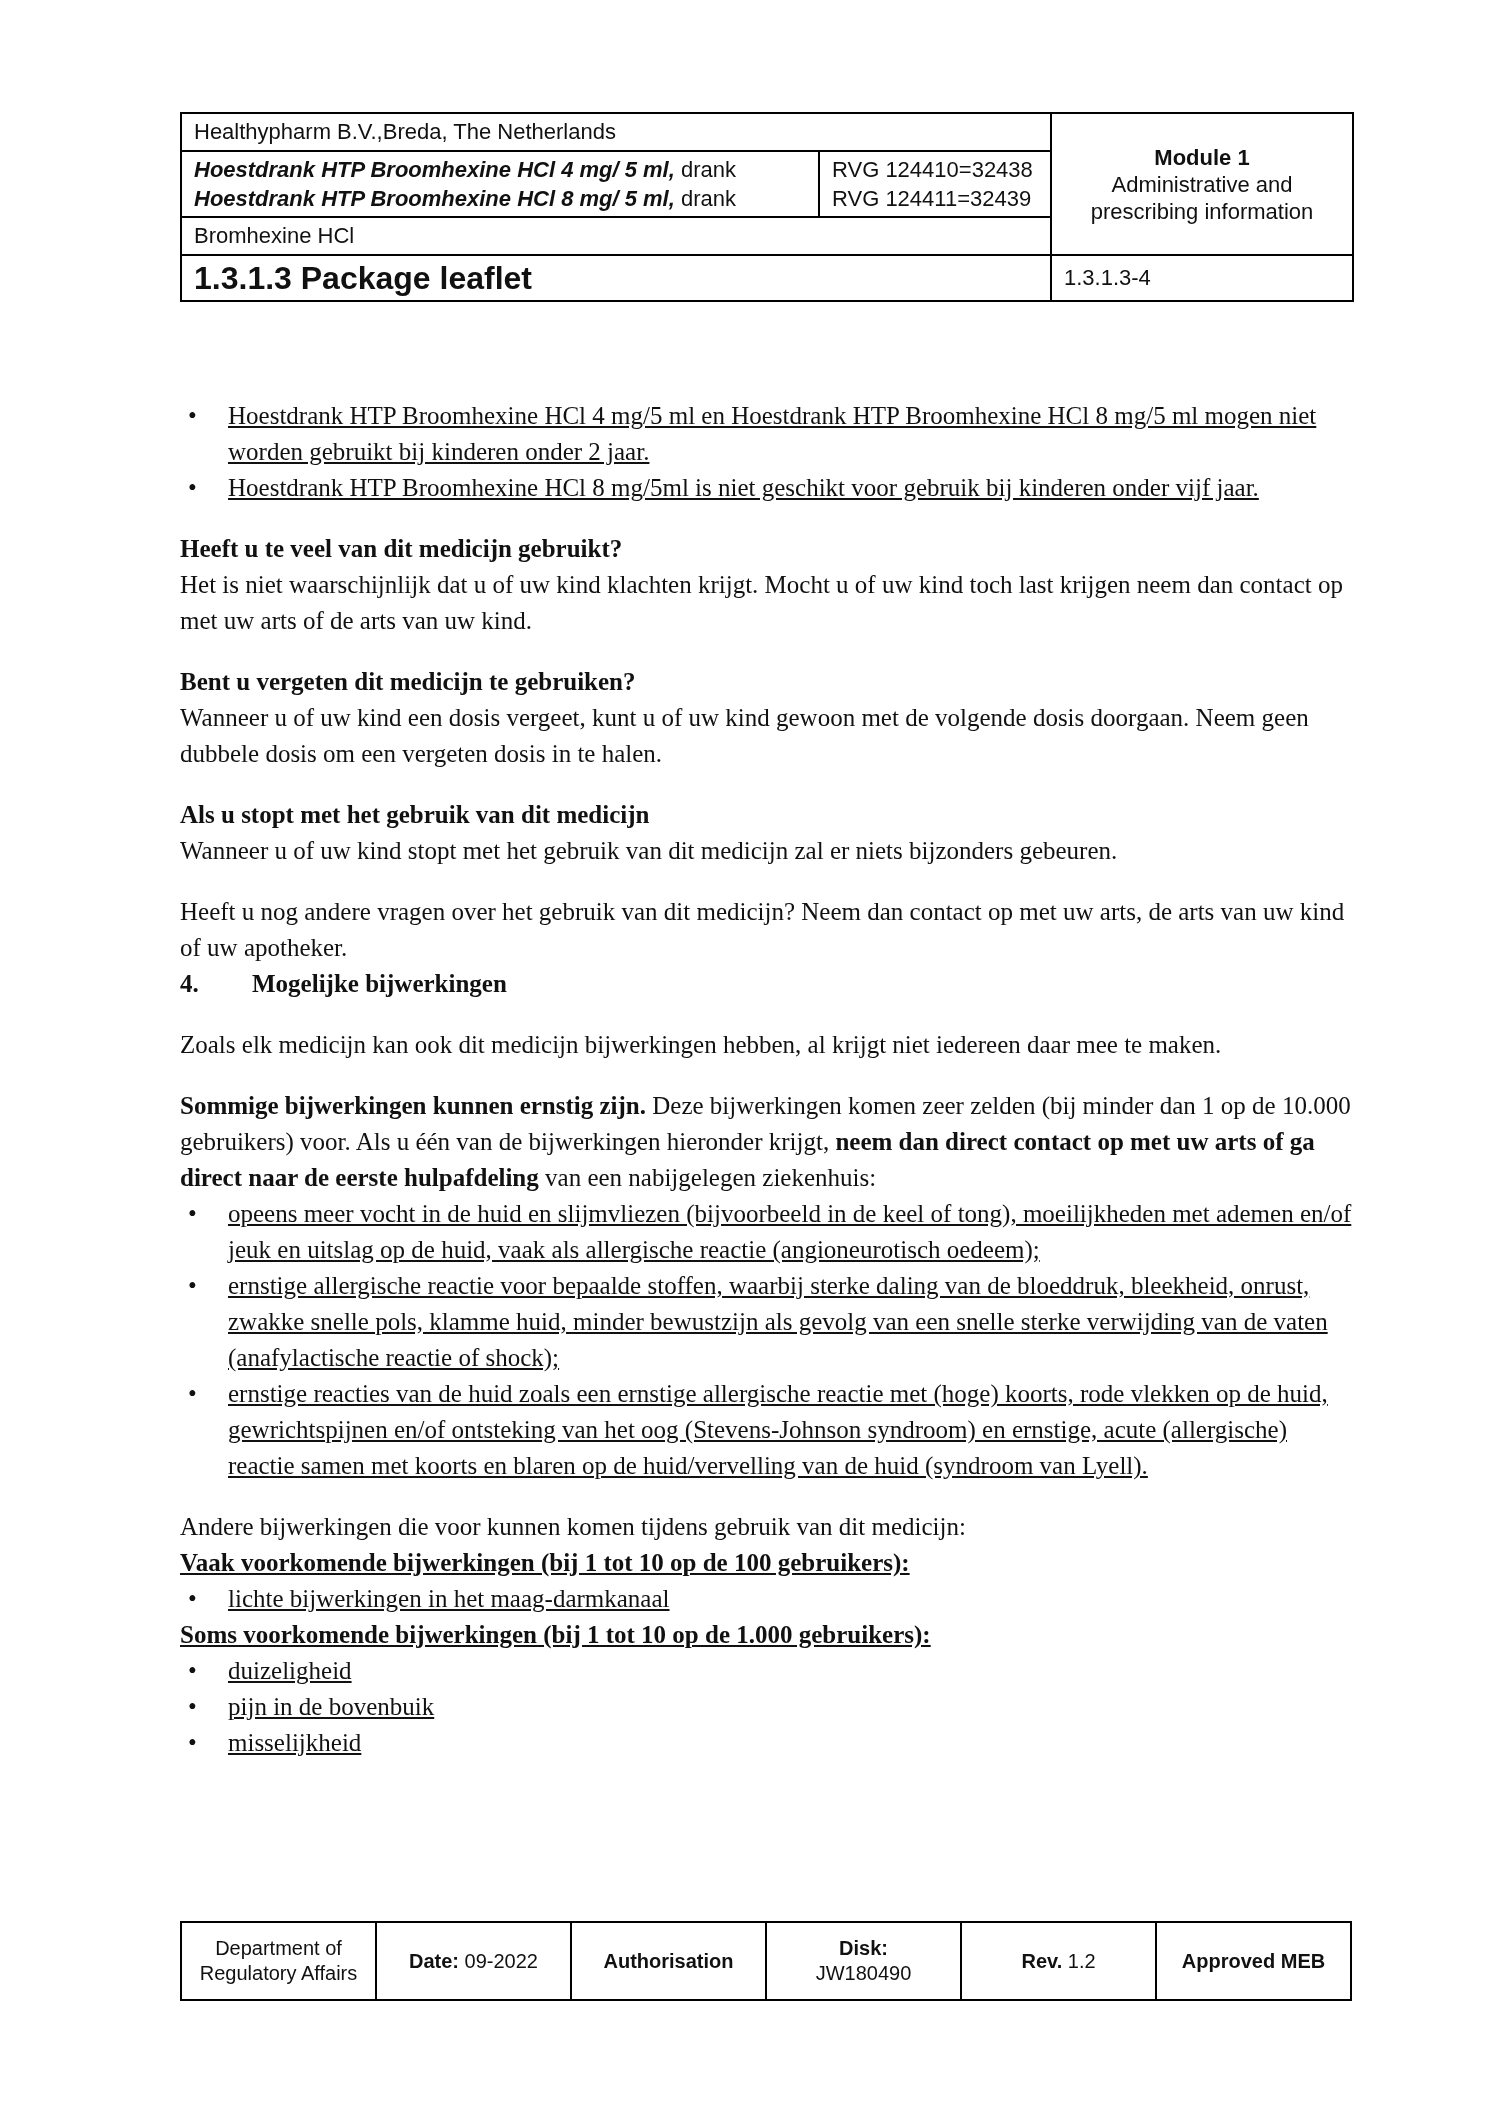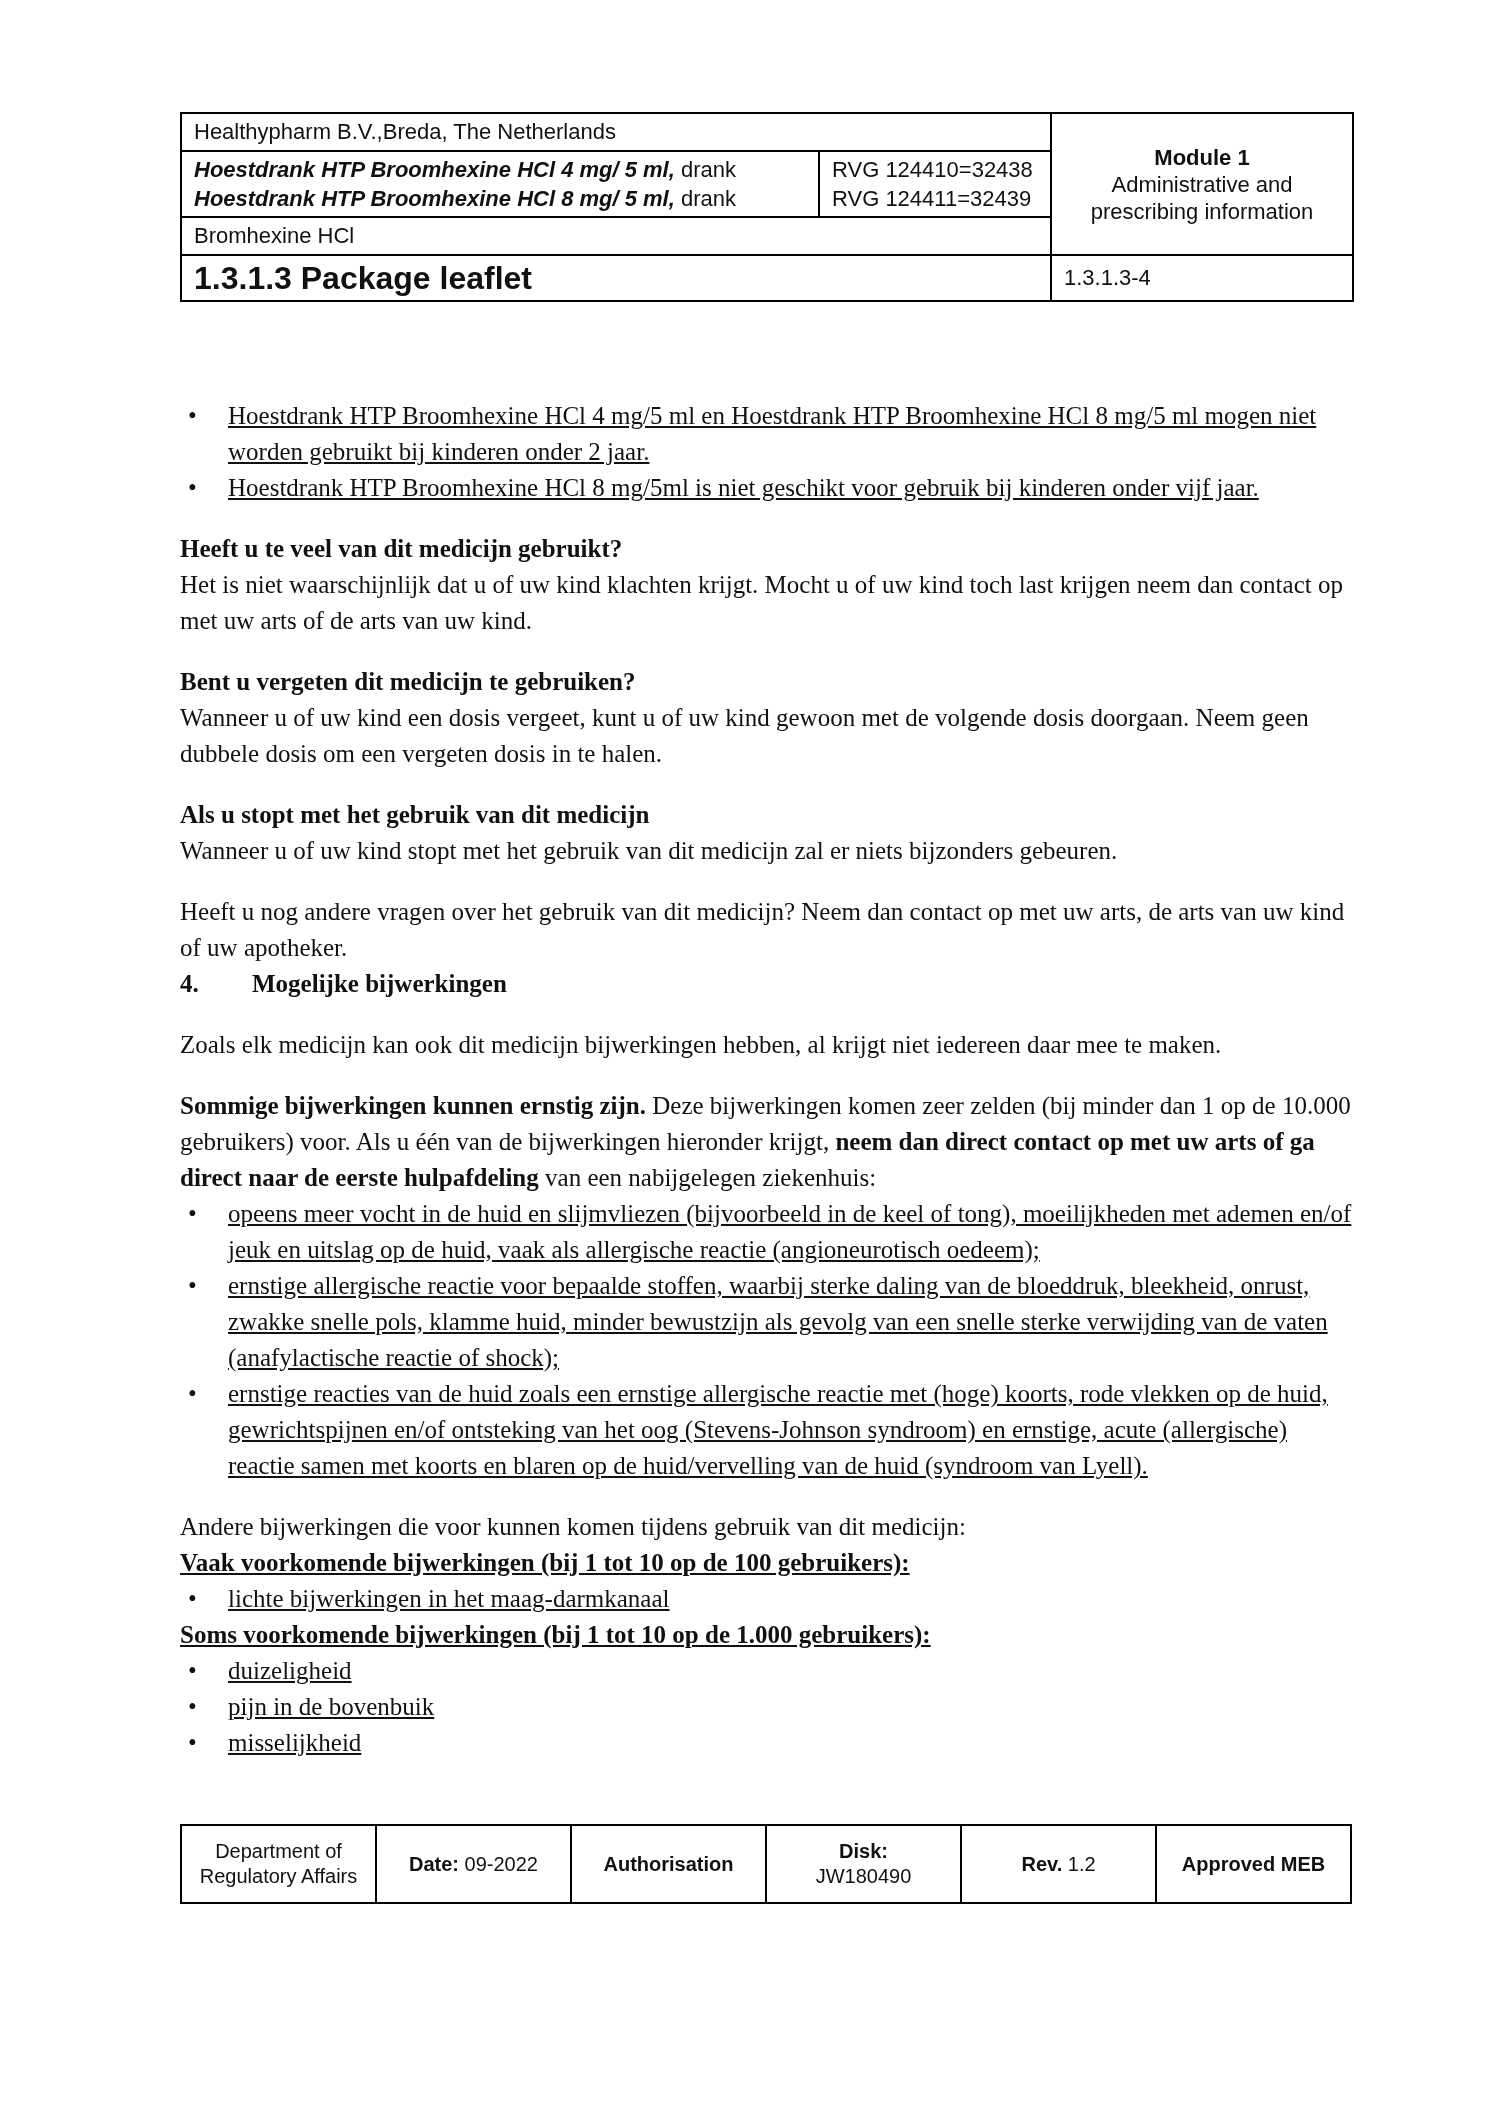--- a/index.html
+++ b/index.html
@@ -76,21 +76,21 @@
   }
   .num-heading { font-weight: bold; margin: 0; }
   .num-heading .num { display: inline-block; width: 72px; }
   .underline-head { text-decoration: underline; margin: 0; font-weight: bold; }
   .b { font-weight: bold; }
 
   
   .footer-wrap {
     position: absolute;
     left: 180px;
-    top: 1824px;
+    top: 1921px;
     width: 1172px;
   }
   table.ftr {
     border-collapse: collapse;
     width: 1172px;
     table-layout: fixed;
     font-family: "Liberation Sans", sans-serif;
     font-size: 20px;
     color: #111111;
   }

